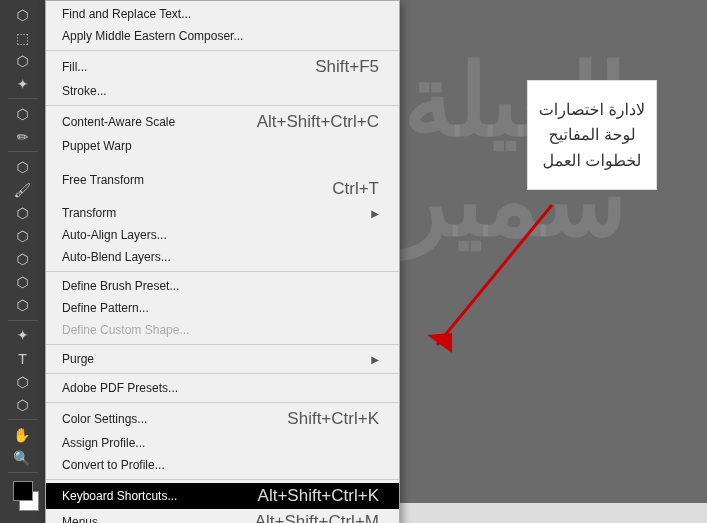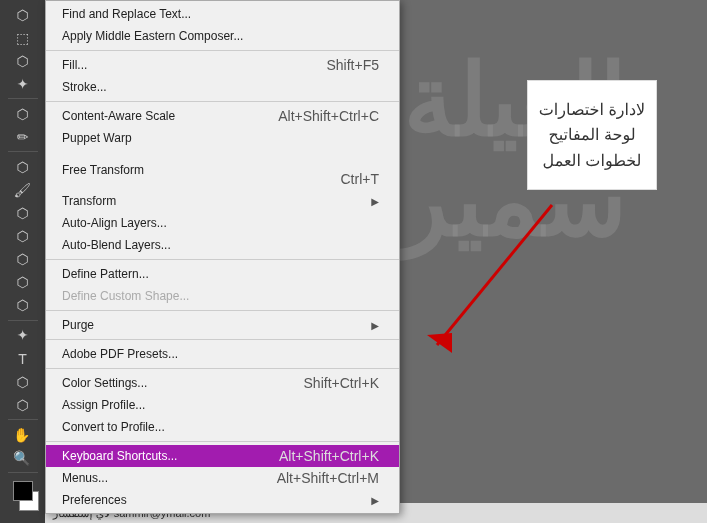--- a/index.html
+++ b/index.html
@@ -143,31 +143,31 @@
       justify-content: space-between;
       padding: 3px 20px 3px 16px;
       font-size: 12px;
       color: #222;
       cursor: pointer;
       white-space: nowrap;
       min-height: 22px;
     }
     .menu-item.disabled { color: #aaa; cursor: default; text-align: center; }
     .menu-item.highlighted {
-      background: #a21caf;
+      background: #000000;
       color: white;
     }
     .menu-separator {
       height: 1px;
       background: #ccc;
       margin: 3px 0;
     }
     .menu-shortcut {
       color: #555;
-      font-size: 14px;
+      font-size: 17px;
       margin-left: 30px;
     }
     .menu-item.highlighted .menu-shortcut {
       color: #ddd;
     }
     .menu-arrow {
       font-size: 10px;
       color: #555;
     }
     .menu-item-label {}
@@ -287,20 +287,24 @@
     <div class="menu-item">
       <span class="menu-item-label">Auto-Align Layers...</span>
       <span style="display: flex; gap: 8px; align-items: center;"></span>
     </div>
     <div class="menu-item">
       <span class="menu-item-label">Auto-Blend Layers...</span>
       <span style="display: flex; gap: 8px; align-items: center;"></span>
     </div>
     <div class="menu-separator"></div>
     <div class="menu-item">
+      <span class="menu-item-label">Define Brush Preset...</span>
+      <span style="display: flex; gap: 8px; align-items: center;"></span>
+    </div>
+    <div class="menu-item">
       <span class="menu-item-label">Define Pattern...</span>
       <span style="display: flex; gap: 8px; align-items: center;"></span>
     </div>
     <div class="menu-item disabled">
       <span class="menu-item-label">Define Custom Shape...</span>
       <span style="display: flex; gap: 8px; align-items: center;"></span>
     </div>
     <div class="menu-separator"></div>
     <div class="menu-item">
       <span class="menu-item-label">Purge</span>

